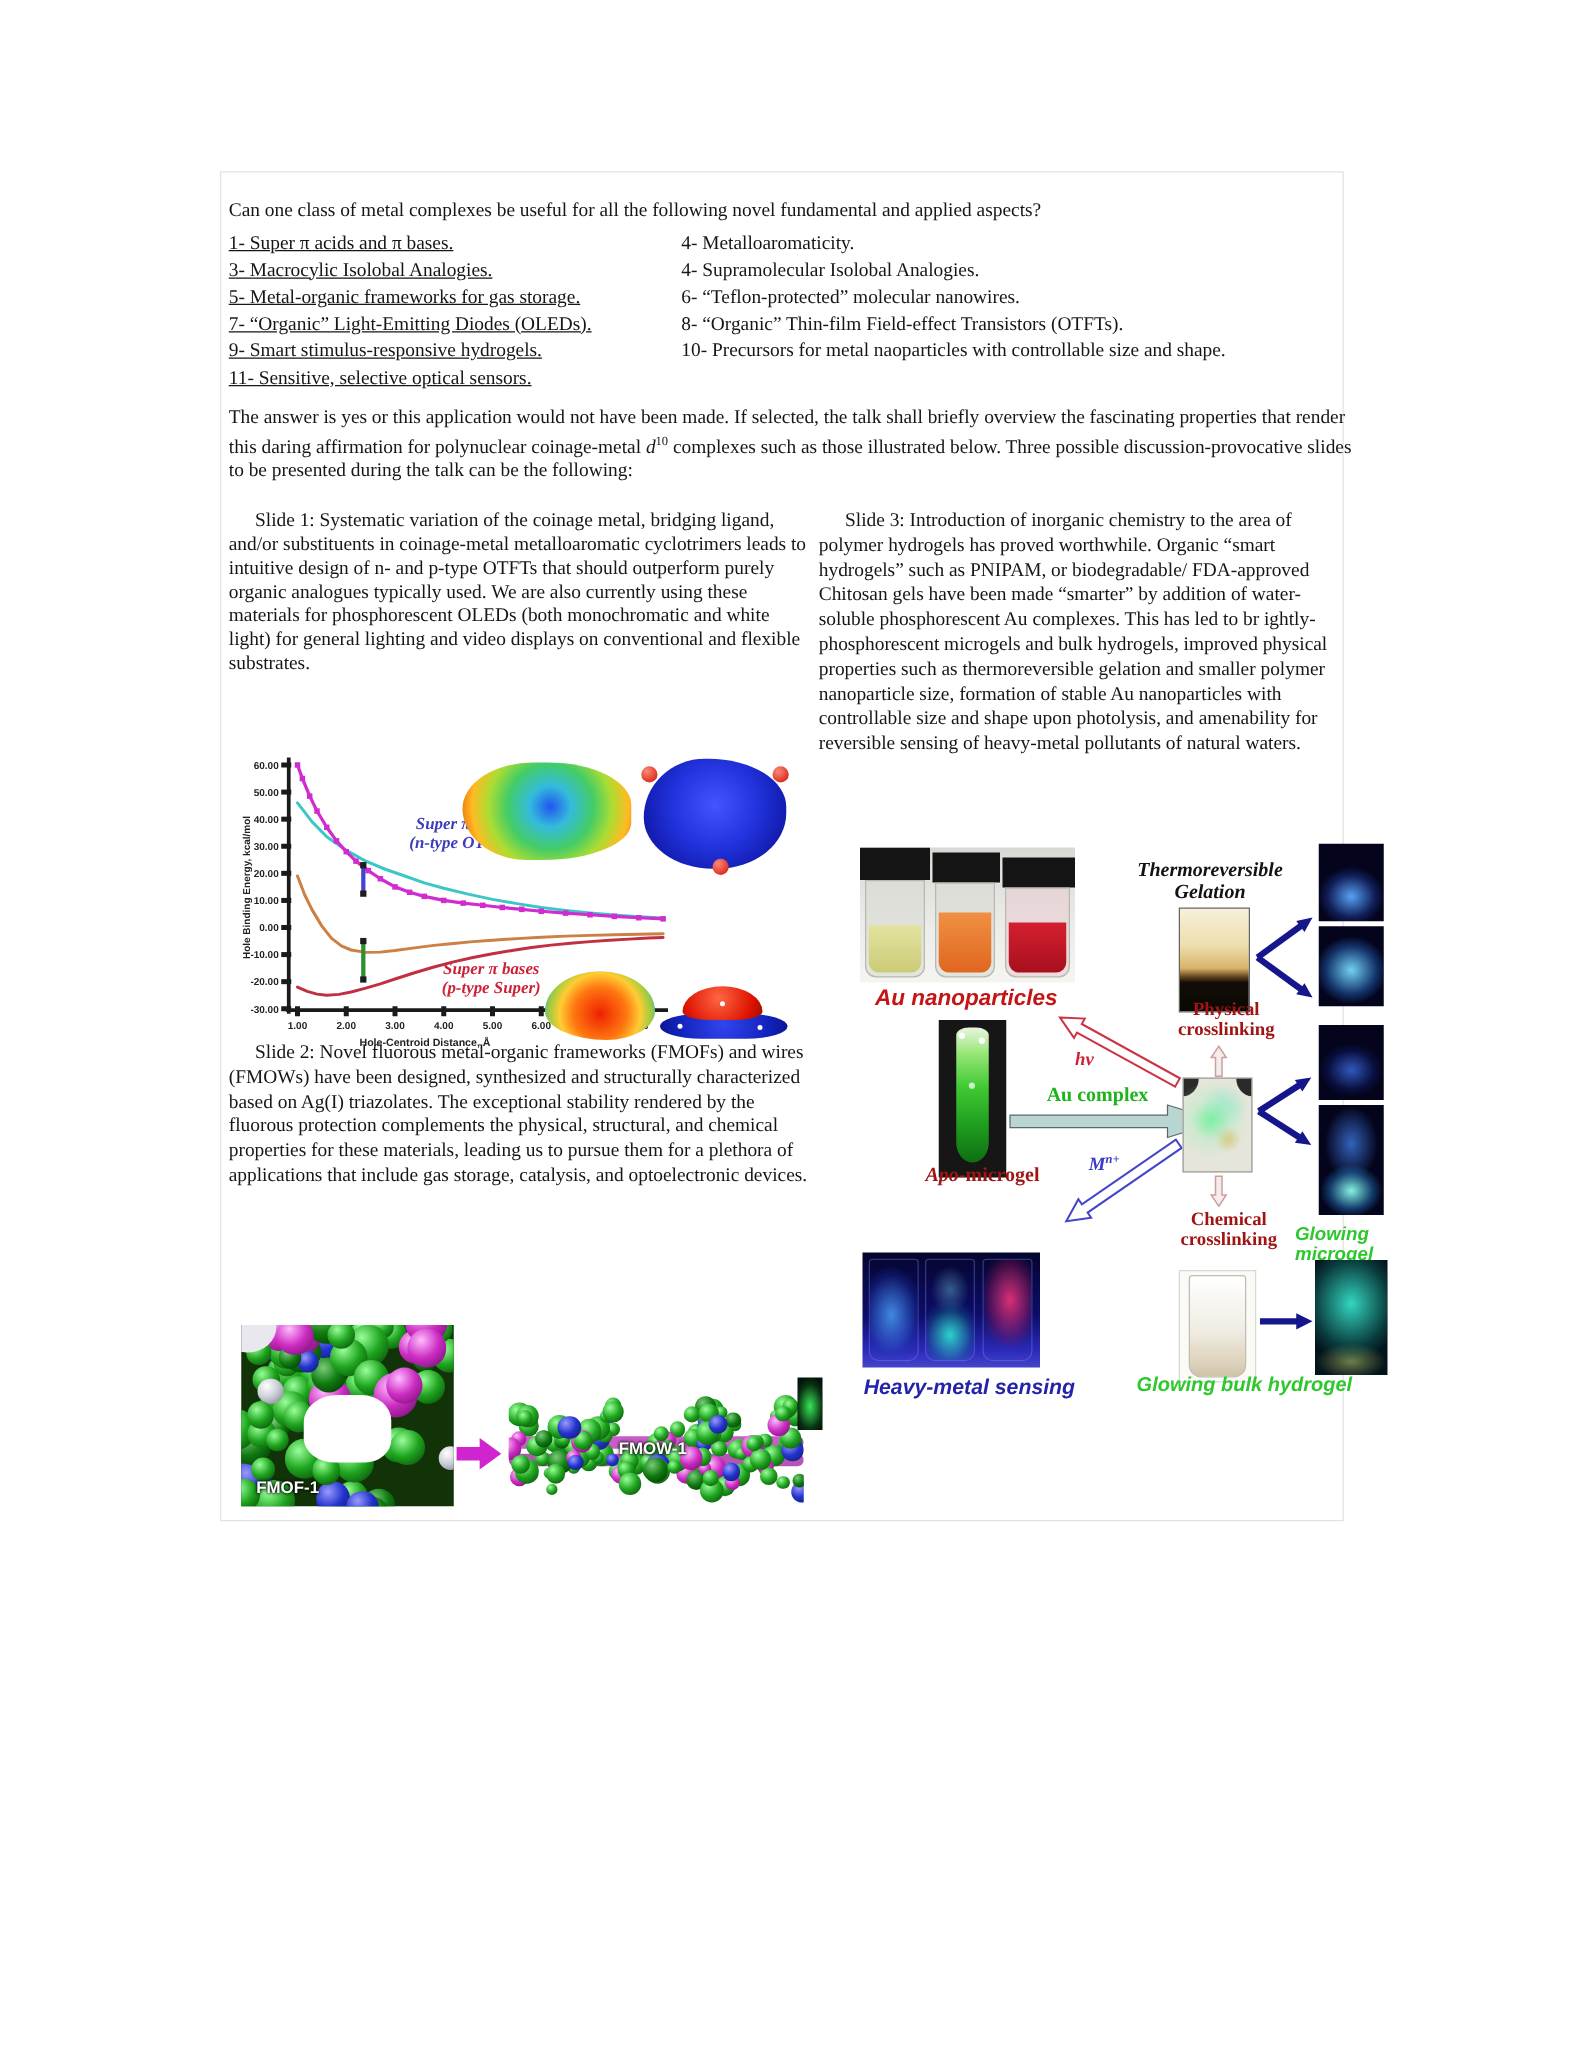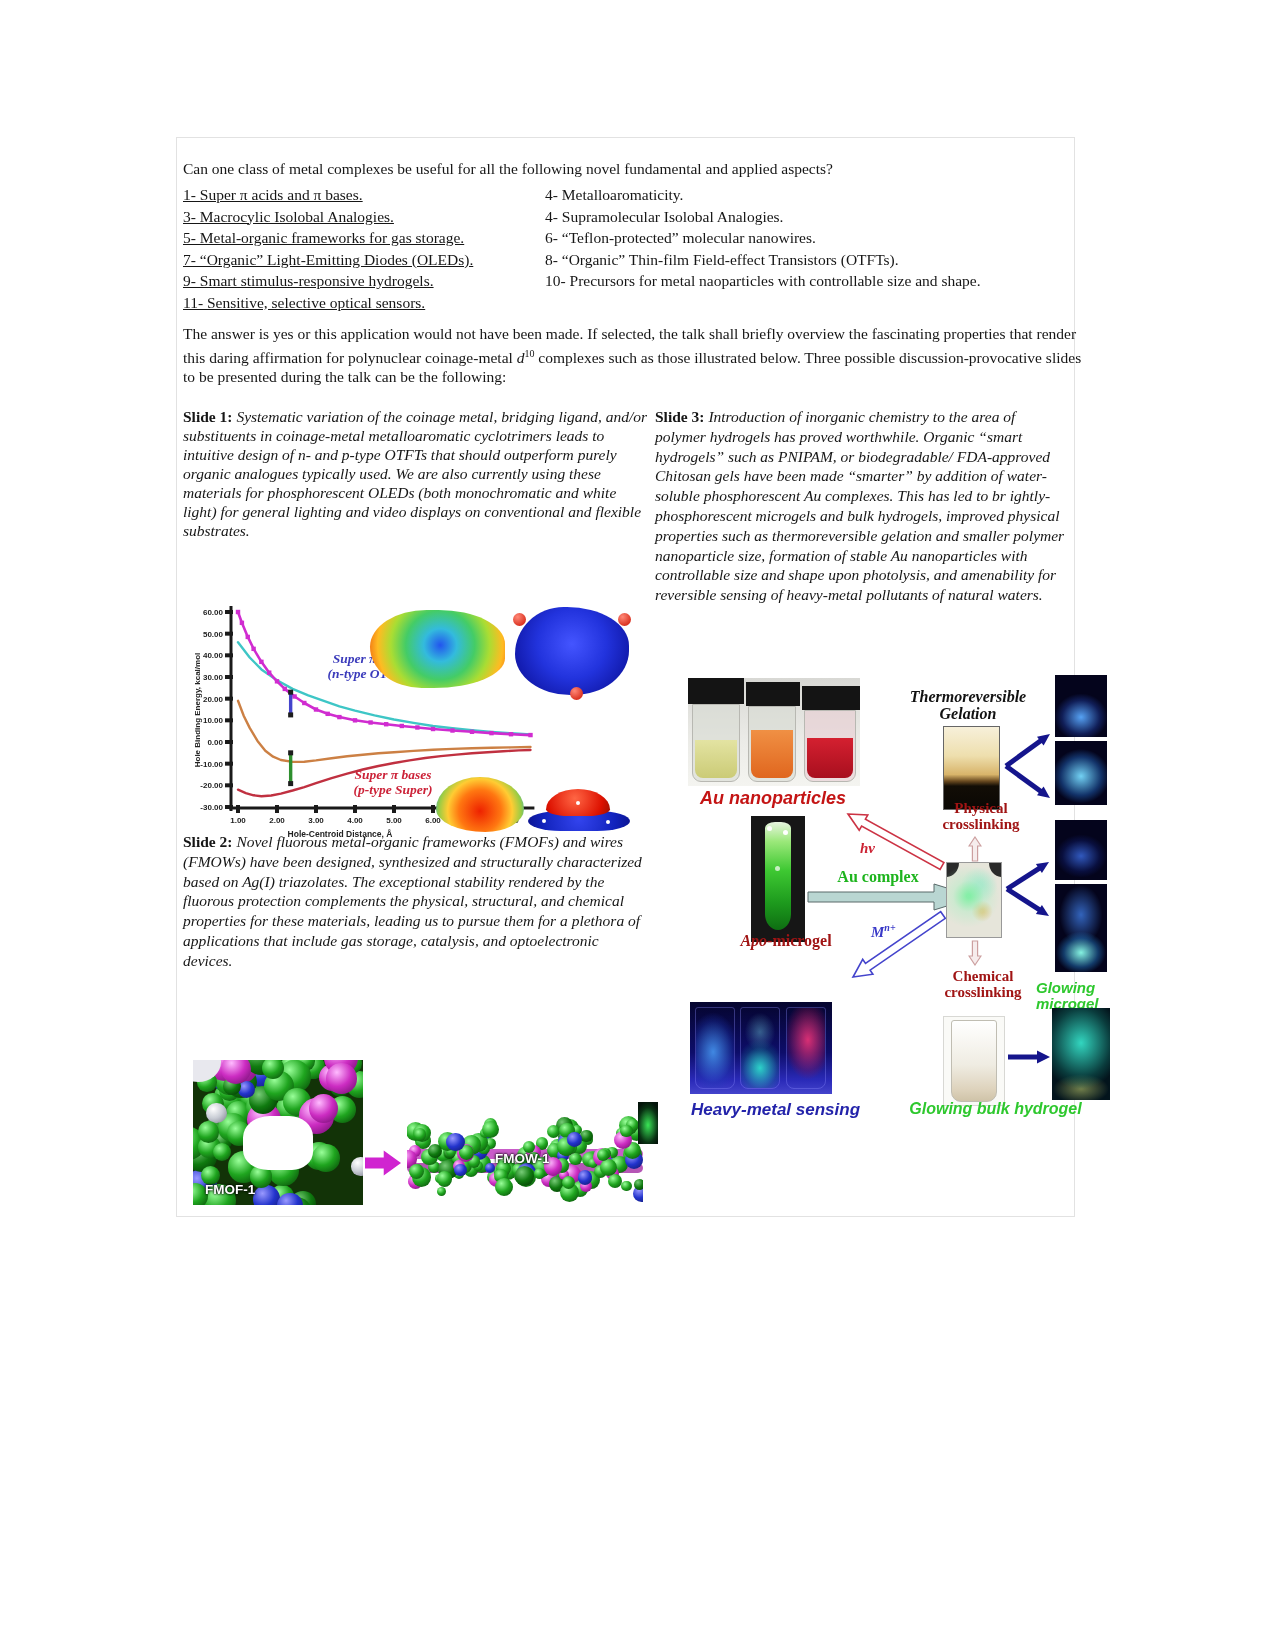--- a/index.html
+++ b/index.html
@@ -6,22 +6,22 @@
   body{width:1275px;height:1650px;position:relative;font-family:"Liberation Serif",serif;color:#161616;}
   .scan-border{position:absolute;left:176px;top:137px;width:897px;height:1078px;border:1px solid #e2e2e2;}
   .question{position:absolute;left:183px;top:160px;width:910px;margin:0;font-size:15.5px;}
   .list-col{position:absolute;top:184px;}
   .list-left{left:183px;text-decoration:underline;}
   .list-right{left:545px;}
   .list-item{font-size:15.5px;line-height:21.5px;white-space:nowrap;}
   .answer{position:absolute;left:183px;top:324px;width:905px;margin:0;font-size:15.5px;line-height:19.5px;}
   .answer sup{font-size:10px;}
   .slide-para{position:absolute;margin:0;font-size:15.5px;}
-  .slide-label{font-weight:bold;}
-  .slide-text{font-style:italic;}
+  .slide-label{font-weight:normal;margin-left:21px;}
+  .slide-text{}
   .s1{left:183px;top:407px;width:465px;line-height:19px;}
   .s3{left:655px;top:407px;width:412px;line-height:19.8px;}
   .s2{left:183px;top:832px;width:465px;line-height:19.8px;}
 
   
   .chart-fig{position:absolute;left:190px;top:595px;width:455px;height:255px;}
   #chart-svg{position:absolute;left:0;top:0;}
   .anno{position:absolute;text-align:center;font:italic 700 13.5px "Liberation Serif",serif;line-height:15px;}
   .anno-acids{left:118px;top:56px;width:125px;color:#3b3bbb;}
   .anno-bases{left:143px;top:172px;width:120px;color:#cc2238;}

